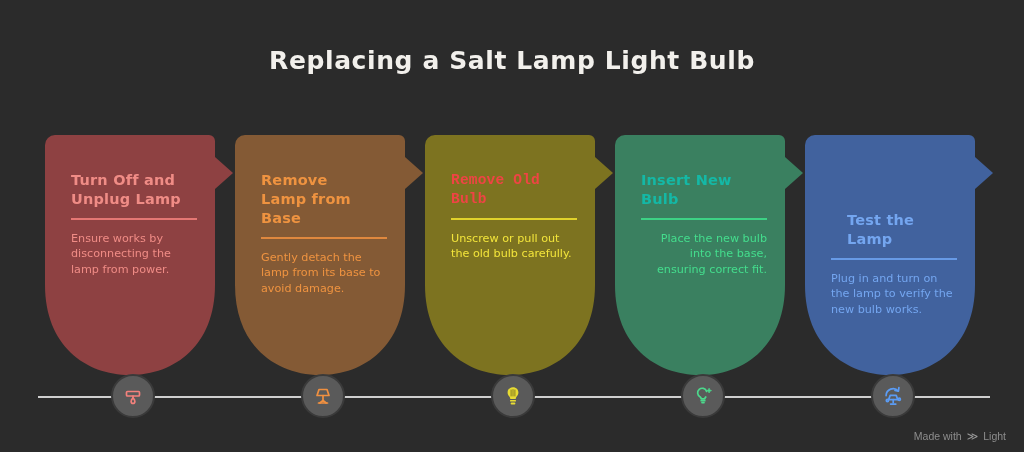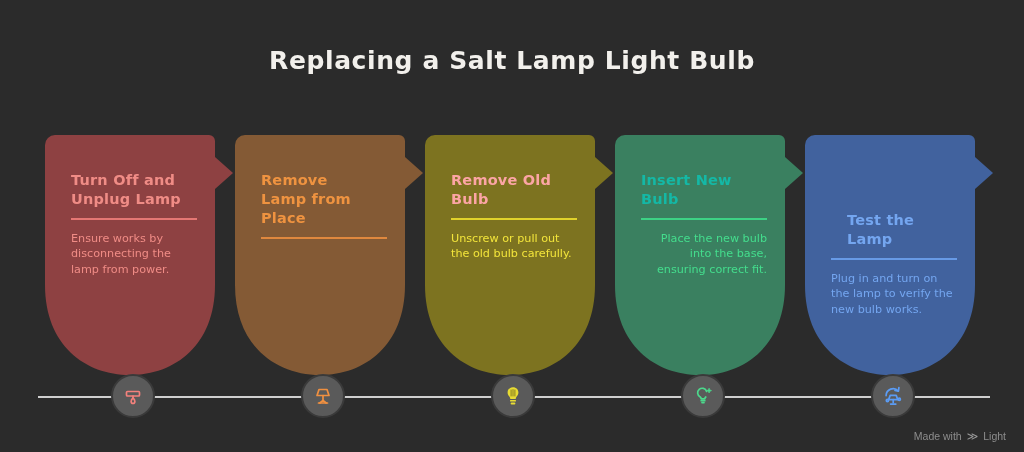--- a/index.html
+++ b/index.html
@@ -172,40 +172,41 @@
           </svg>
         </span>
       </div>
       <div class="card" style="left: 235px;">
         <div class="card-shape"><svg width="190" height="240" viewBox="0 0 190 240" preserveAspectRatio="none">
             <path d="M 10 0 L 164 0 A 6 6 0 0 1 170 6 L 170 22 L 188 38 L 170 54 L 170 150 C 170 210 130 240 85 240 C 40 240 0 210 0 150 L 0 10 A 10 10 0 0 1 10 0 Z" fill="#845a35"></path>
           </svg></div>
         <div class="card-body">
           <div class="card-title" style="color: rgb(239, 147, 64);">Remove
 Lamp from
-Place</div>
+Base</div>
           <div class="card-rule" style="background: rgb(240, 144, 64);"></div>
+          <div class="card-desc" style="color: rgb(239, 147, 64);">Gently detach the lamp from its base to avoid damage.</div>
         </div>
       </div>
       <div class="badge" style="left: 301px;">
         <span>
           <svg width="24" height="24" viewBox="0 0 24 24">
             <path d="M8 5.5 h8 l2 6 h-12 z" fill="none" stroke="#f09040" stroke-width="1.7" stroke-linecap="round" stroke-linejoin="round"></path>
             <path d="M12 11.5 v5" fill="none" stroke="#f09040" stroke-width="1.7" stroke-linecap="round" stroke-linejoin="round"></path>
             <path d="M7.5 19 h9" fill="none" stroke="#f09040" stroke-width="1.7" stroke-linecap="round" stroke-linejoin="round"></path>
             <path d="M12 16.5 l-3.2 2.5 M12 16.5 l3.2 2.5" fill="none" stroke="#f09040" stroke-width="1.7" stroke-linecap="round" stroke-linejoin="round"></path>
           </svg>
         </span>
       </div>
       <div class="card" style="left: 425px;">
         <div class="card-shape"><svg width="190" height="240" viewBox="0 0 190 240" preserveAspectRatio="none">
             <path d="M 10 0 L 164 0 A 6 6 0 0 1 170 6 L 170 22 L 188 38 L 170 54 L 170 150 C 170 210 130 240 85 240 C 40 240 0 210 0 150 L 0 10 A 10 10 0 0 1 10 0 Z" fill="#7d7320"></path>
           </svg></div>
         <div class="card-body">
-          <div class="card-title" style="color: #fca5a5;">Remove Old
+          <div class="card-title" style="color: #ef4444; font-family: Liberation Mono, monospace;">Remove Old
 Bulb</div>
           <div class="card-rule" style="background: rgb(242, 227, 46);"></div>
           <div class="card-desc" style="color: rgb(243, 229, 59);">Unscrew or pull out the old bulb carefully.</div>
         </div>
       </div>
       <div class="badge" style="left: 491px;">
         <span>
           <svg width="24" height="24" viewBox="0 0 24 24">
             <path d="M12 3.2 c-3.3 0 -5.4 2.4 -5.4 5.2 c0 2.1 1.1 3.3 1.9 4.4 c0.5 0.7 0.7 1.3 0.8 2.1 h5.4 c0.1 -0.8 0.3 -1.4 0.8 -2.1 c0.8 -1.1 1.9 -2.3 1.9 -4.4 c0 -2.8 -2.1 -5.2 -5.4 -5.2 z" fill="#e8dc33"></path>
             <rect x="9" y="16" width="6" height="1.6" rx="0.6" fill="#e8dc33"></rect>

